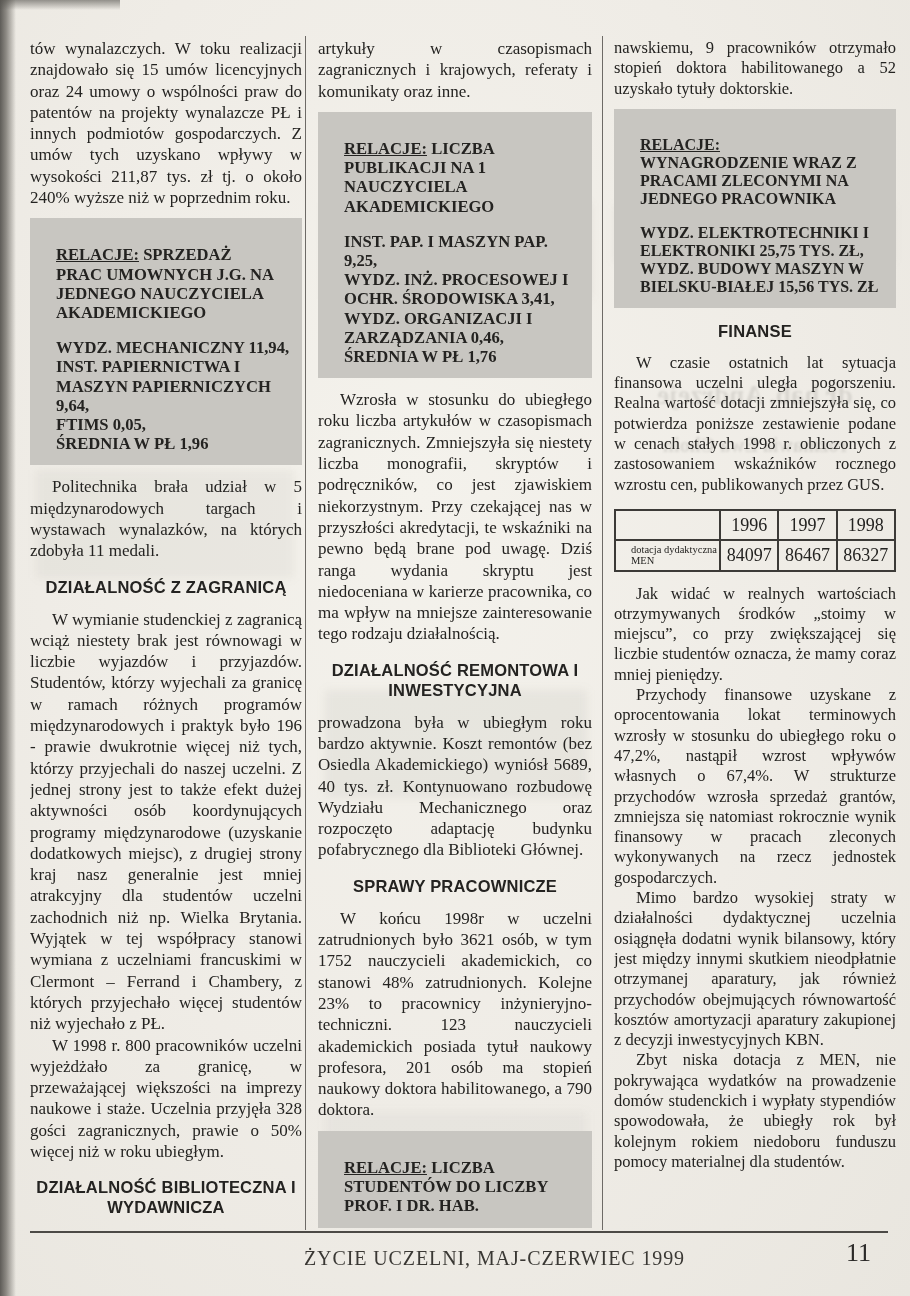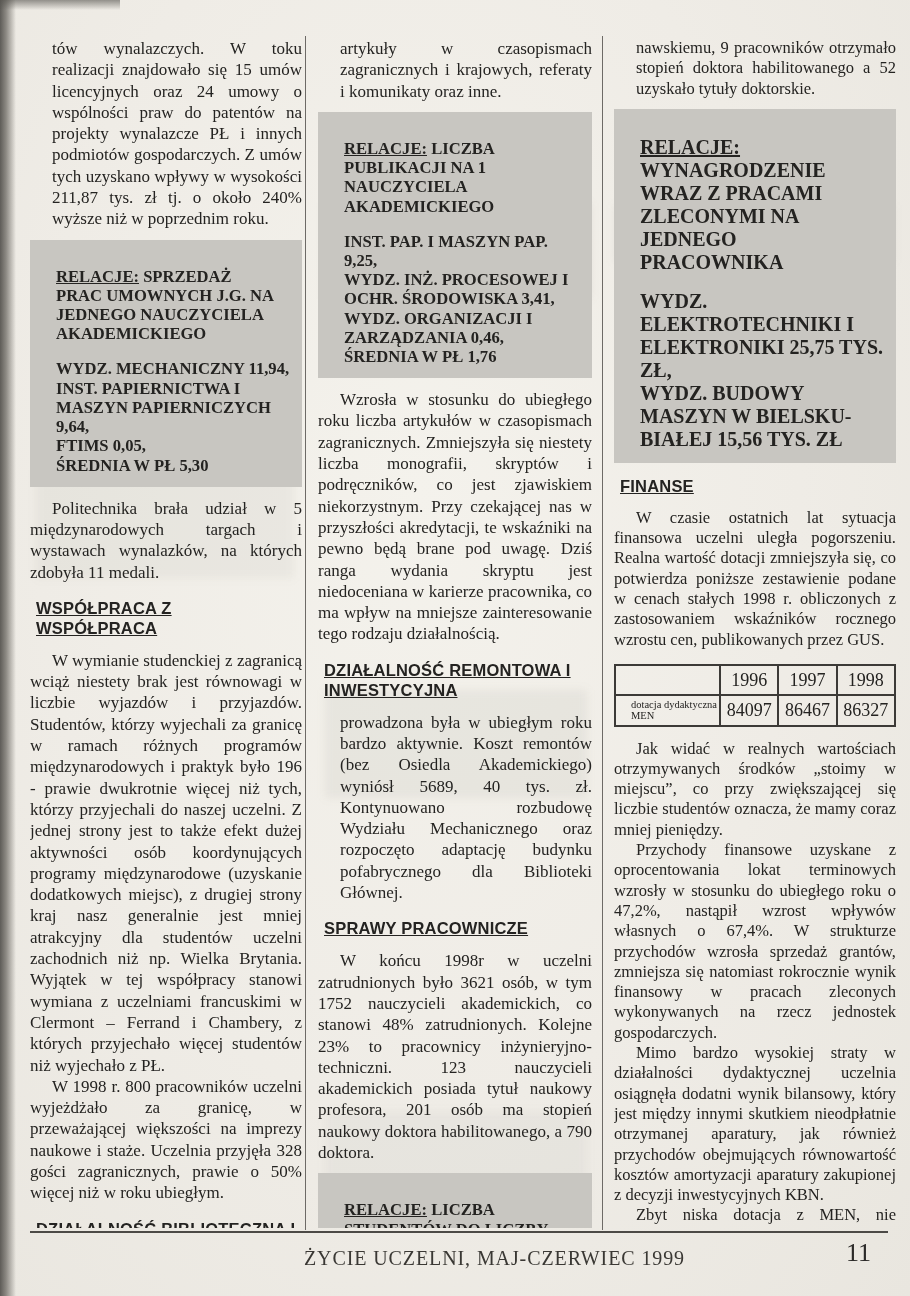--- a/index.html
+++ b/index.html
@@ -24,35 +24,34 @@
     text-align:justify; font-size:17px; line-height:21.3px;
   }
   .col1{left:30px;  width:272px;}
   .col2{left:318px; width:274px;}
   .col3{left:614px; width:282px; font-size:16.5px; line-height:20.3px;}
   .divider{
     position:absolute; top:36px; height:1194px; width:1px; background:#6d6a66;
   }
   .div1{left:305px;} .div2{left:602px;}
   .p{margin:0; text-indent:22px;}
-  .p.noindent{text-indent:0;margin-left:22px;}
+  .p.noindent{text-indent:0;}
   .head{
     font-family:"Liberation Sans","DejaVu Sans",sans-serif;
-    font-weight:bold; text-align:left; text-indent:0;
+    font-weight:bold; text-align:center; text-indent:0;
     font-size:16.5px; line-height:20px; letter-spacing:.2px;
     margin:15px 6px 12px;
-    text-decoration:underline;
   }
   .gbox{
     background:#c8c6c1; box-shadow:0 0 0 2px #c8c6c1;
     margin:12px 0 13px; padding:9px 8px 10px 10px;
     font-weight:bold; text-align:left;
     font-size:16.6px; line-height:19.2px;
   }
-  .col3 .gbox{font-size:20px; line-height:23px;}
+  .col3 .gbox{font-size:16px; line-height:18px;}
   .gbox .box-title{margin:16px;}
   .gbox .label{text-decoration:underline;}
   .gbox .line{padding-left:16px;}
   .fin-table{
     border-collapse:collapse; width:100%; margin:14px 0 12px;
   }
   .fin-table th,.fin-table td{
     border:2px solid #3c3a37; text-align:center;
     font-size:18px; font-weight:normal; padding:4px 2px;
   }
@@ -98,24 +97,24 @@
   <div class="divider div1"></div>
   <div class="divider div2"></div>
 
   <div class="col col1">
     <p class="p noindent">tów wynalazczych. W toku realizacji znajdowało się 15 umów licencyjnych oraz 24 umowy o wspólności praw do patentów na projekty wynalazcze PŁ i innych podmiotów gospodarczych. Z umów tych uzyskano wpływy w wysokości 211,87 tys. zł tj. o około 240% wyższe niż w poprzednim roku.</p>
     <div class="gbox">
       <p class="box-title"><span class="label">RELACJE:</span><span> SPRZEDAŻ PRAC UMOWNYCH J.G. NA JEDNEGO NAUCZYCIELA AKADEMICKIEGO</span></p>
       <div class="line">WYDZ. MECHANICZNY 11,94,</div>
       <div class="line">INST. PAPIERNICTWA I MASZYN PAPIERNICZYCH 9,64,</div>
       <div class="line">FTIMS 0,05,</div>
-      <div class="line">ŚREDNIA W PŁ 5,30</div>
+      <div class="line">ŚREDNIA W PŁ 1,96</div>
     </div>
     <p class="p">Politechnika brała udział w 5 międzynarodowych targach i wystawach wynalazków, na których zdobyła 11 medali.</p>
-    <h3 class="head">WSPÓŁPRACA Z WSPÓŁPRACA</h3>
+    <h3 class="head">DZIAŁALNOŚĆ Z ZAGRANICĄ</h3>
     <p class="p">W wymianie studenckiej z zagranicą wciąż niestety brak jest równowagi w liczbie wyjazdów i przyjazdów. Studentów, którzy wyjechali za granicę w ramach różnych programów międzynarodowych i praktyk było 196 - prawie dwukrotnie więcej niż tych, którzy przyjechali do naszej uczelni. Z jednej strony jest to także efekt dużej aktywności osób koordynujących programy międzynarodowe (uzyskanie dodatkowych miejsc), z drugiej strony kraj nasz generalnie jest mniej atrakcyjny dla studentów uczelni zachodnich niż np. Wielka Brytania. Wyjątek w tej współpracy stanowi wymiana z uczelniami francuskimi w Clermont – Ferrand i Chambery, z których przyjechało więcej studentów niż wyjechało z PŁ.</p>
     <p class="p">W 1998 r. 800 pracowników uczelni wyjeżdżało za granicę, w przeważającej większości na imprezy naukowe i staże. Uczelnia przyjęła 328 gości zagranicznych, prawie o 50% więcej niż w roku ubiegłym.</p>
     <h3 class="head">DZIAŁALNOŚĆ BIBLIOTECZNA I WYDAWNICZA</h3>
     <p class="p">W bibliotece Głównej w ramach wdrażania systemu HORIZON uruchomiono komputerowy katalog wydawnictw zwartych dostępny przez Internet oraz komputerową rejestrację wypożyczeń.</p>
 
   </div>
 
   <div class="col col2">
     <p class="p noindent">artykuły w czasopismach zagranicznych i krajowych, referaty i komunikaty oraz inne.</p>
     <div class="gbox">

